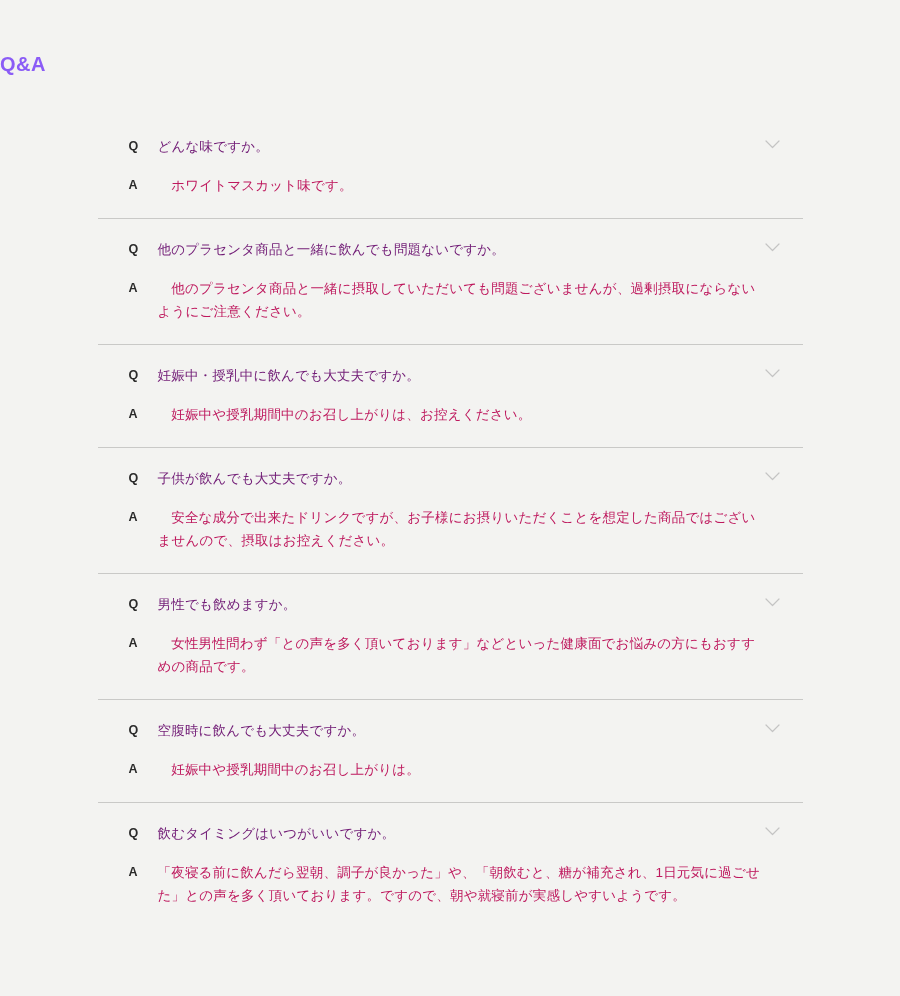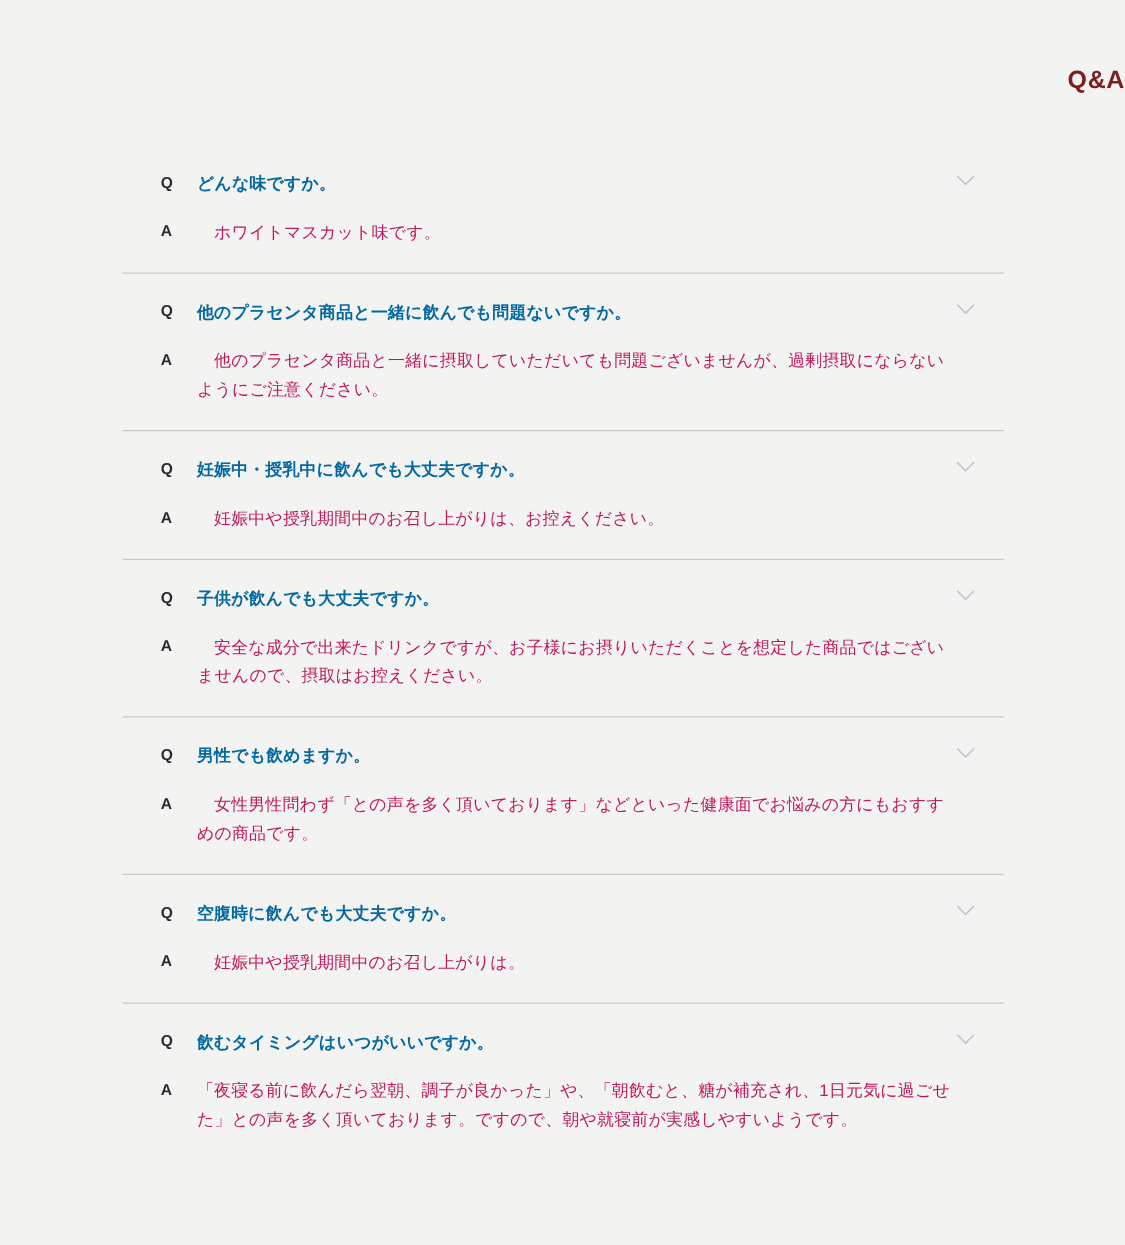--- a/index.html
+++ b/index.html
@@ -18,24 +18,24 @@
   }
 
   .page {
     width: 900px;
     height: 996px;
     box-sizing: border-box;
     position: relative;
   }
 
   .page-title {
-    text-align: right;
+    text-align: left;
     font-size: 20px;
     font-weight: bold;
-    color: #7f1d1d;
+    color: #8b5cf6;
     letter-spacing: 0.5px;
     margin: 0;
     padding-top: 51px;
     line-height: 26px;
   }
 
   .faq-list {
     width: 705px;
     margin: 0 auto;
     padding-top: 39px;
@@ -80,22 +80,21 @@
     flex: 1 1 auto;
     font-size: 13.5px;
     line-height: 23px;
     color: #be185d;
     letter-spacing: 0.2px;
     padding-right: 40px;
     white-space: pre-line;
   }
 
   .faq-question .qa-text {
-    color: #0369a1;
-    font-weight: bold;
+    color: #701a75;
   }
 
   .faq-answer .qa-text {
     text-indent: 0;
   }
 
   .chevron-icon {
     position: absolute;
     right: 23px;
     top: 24px;

